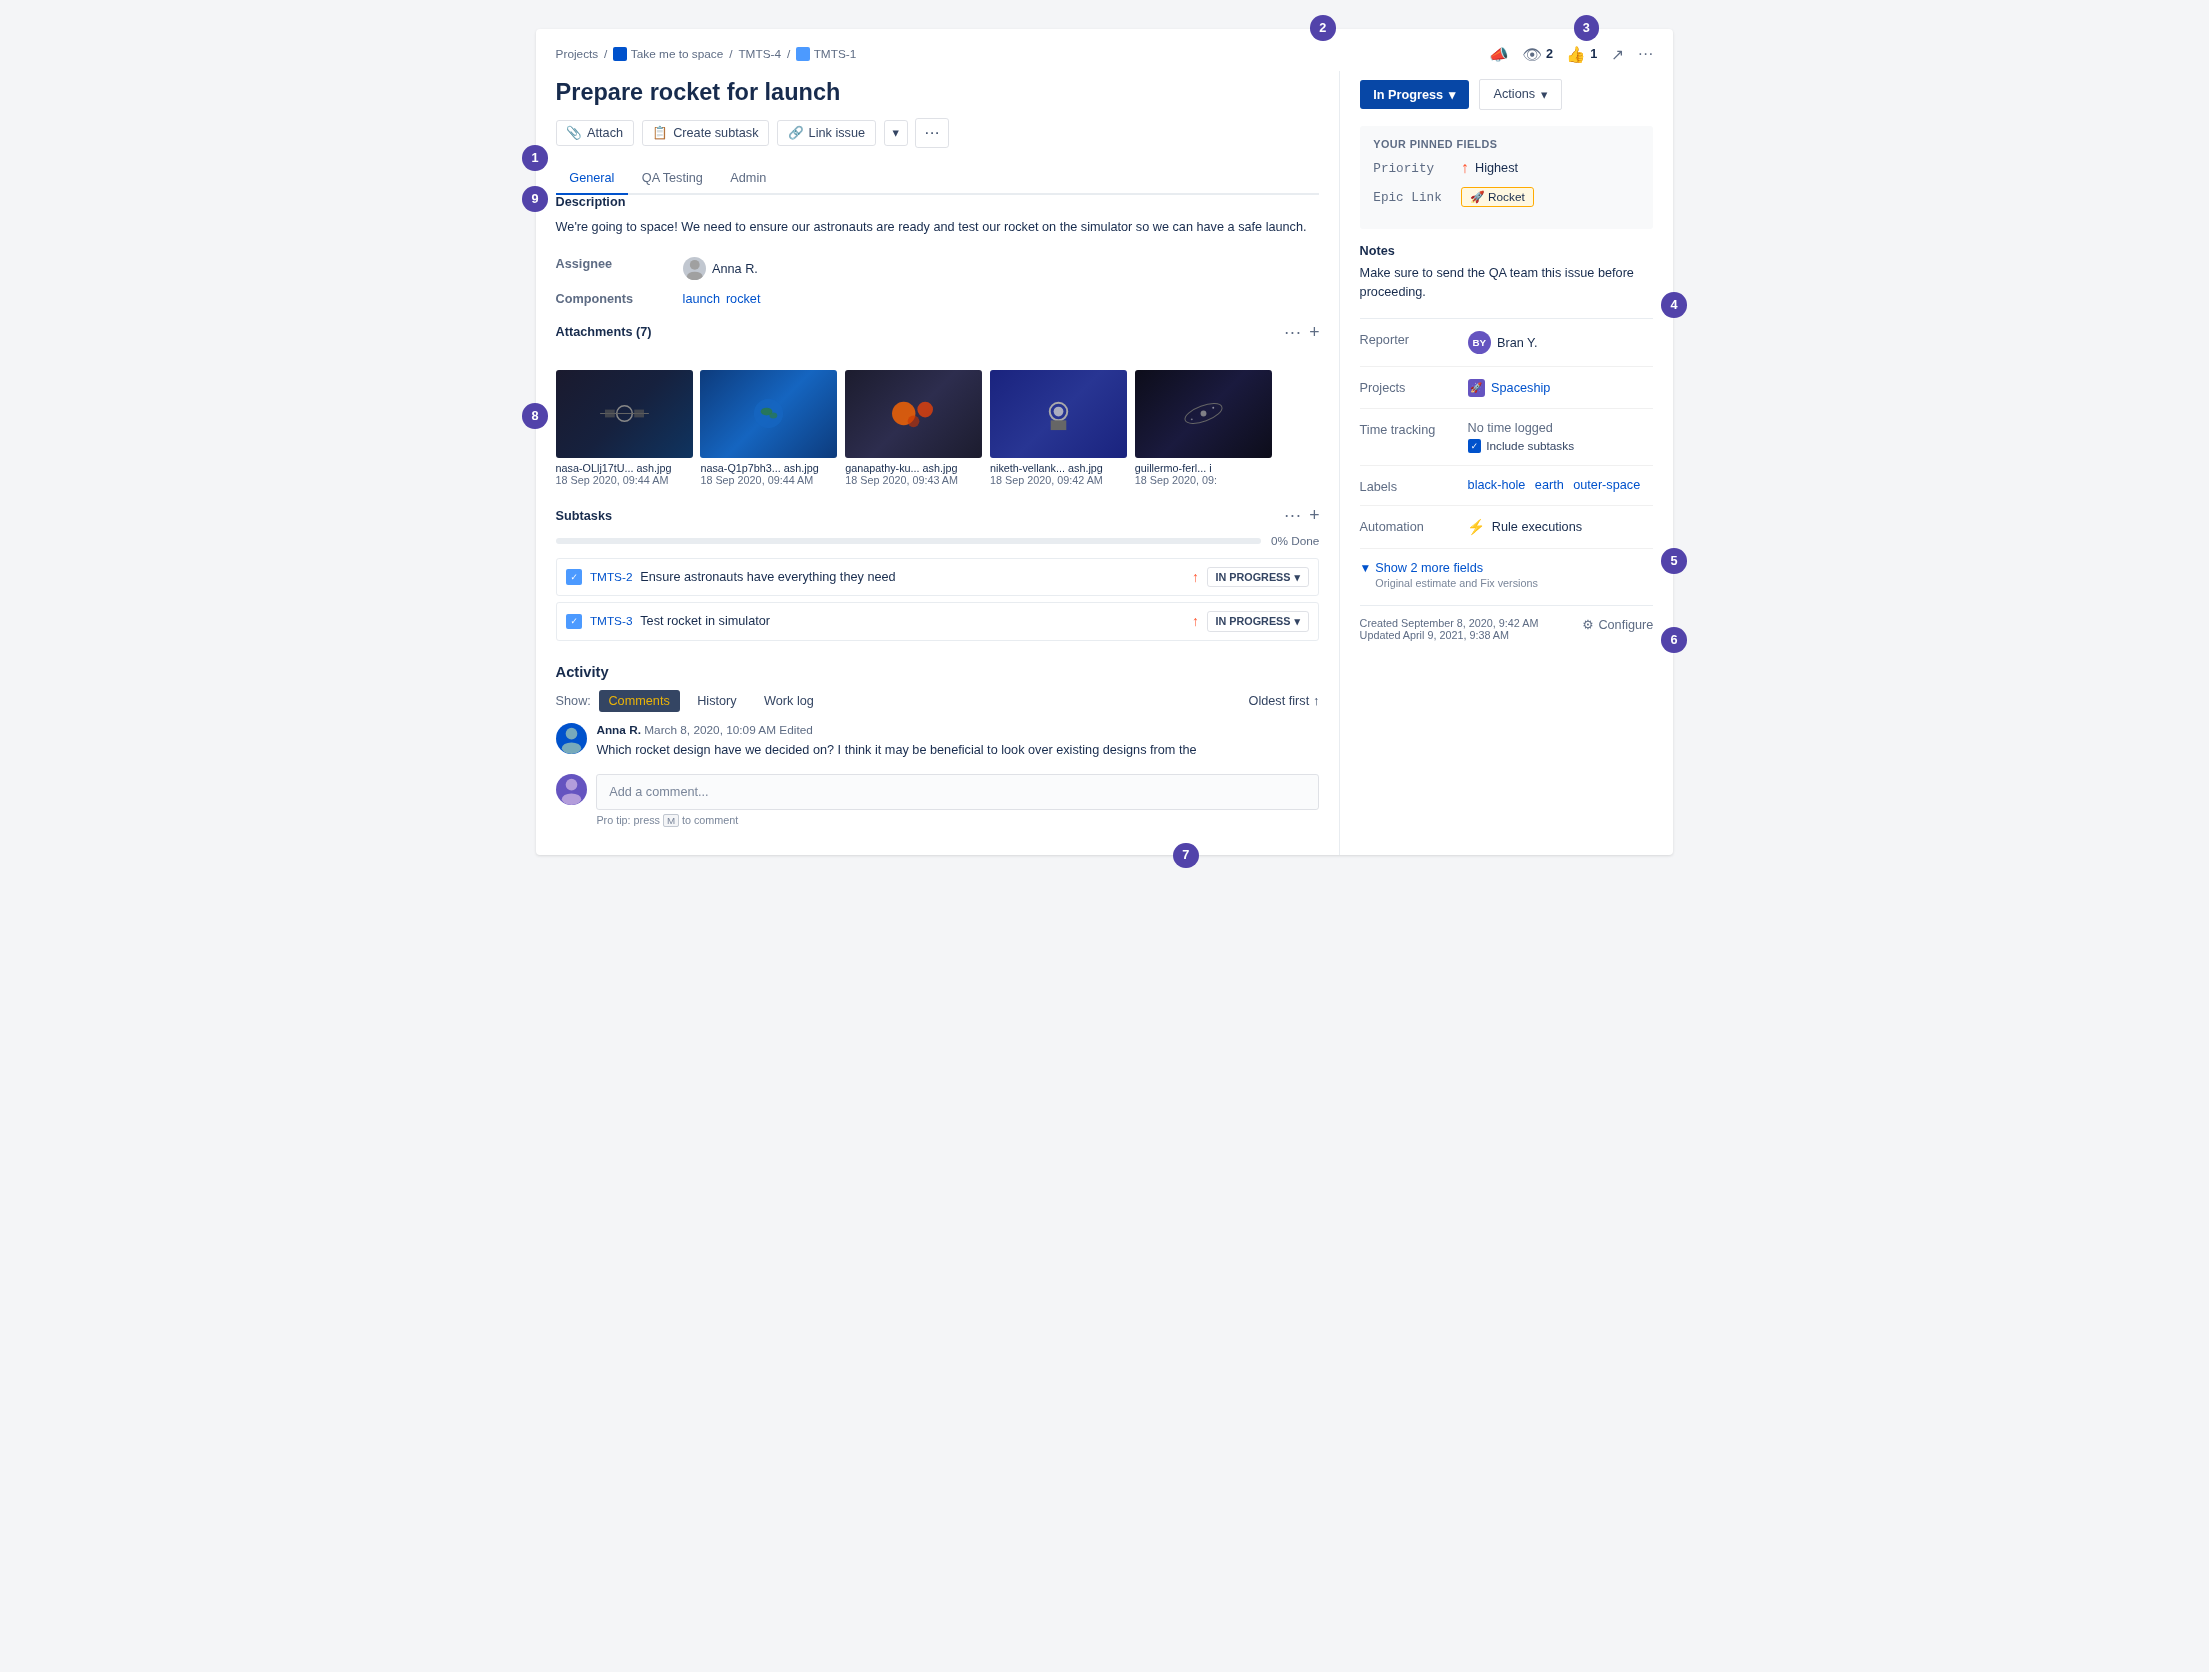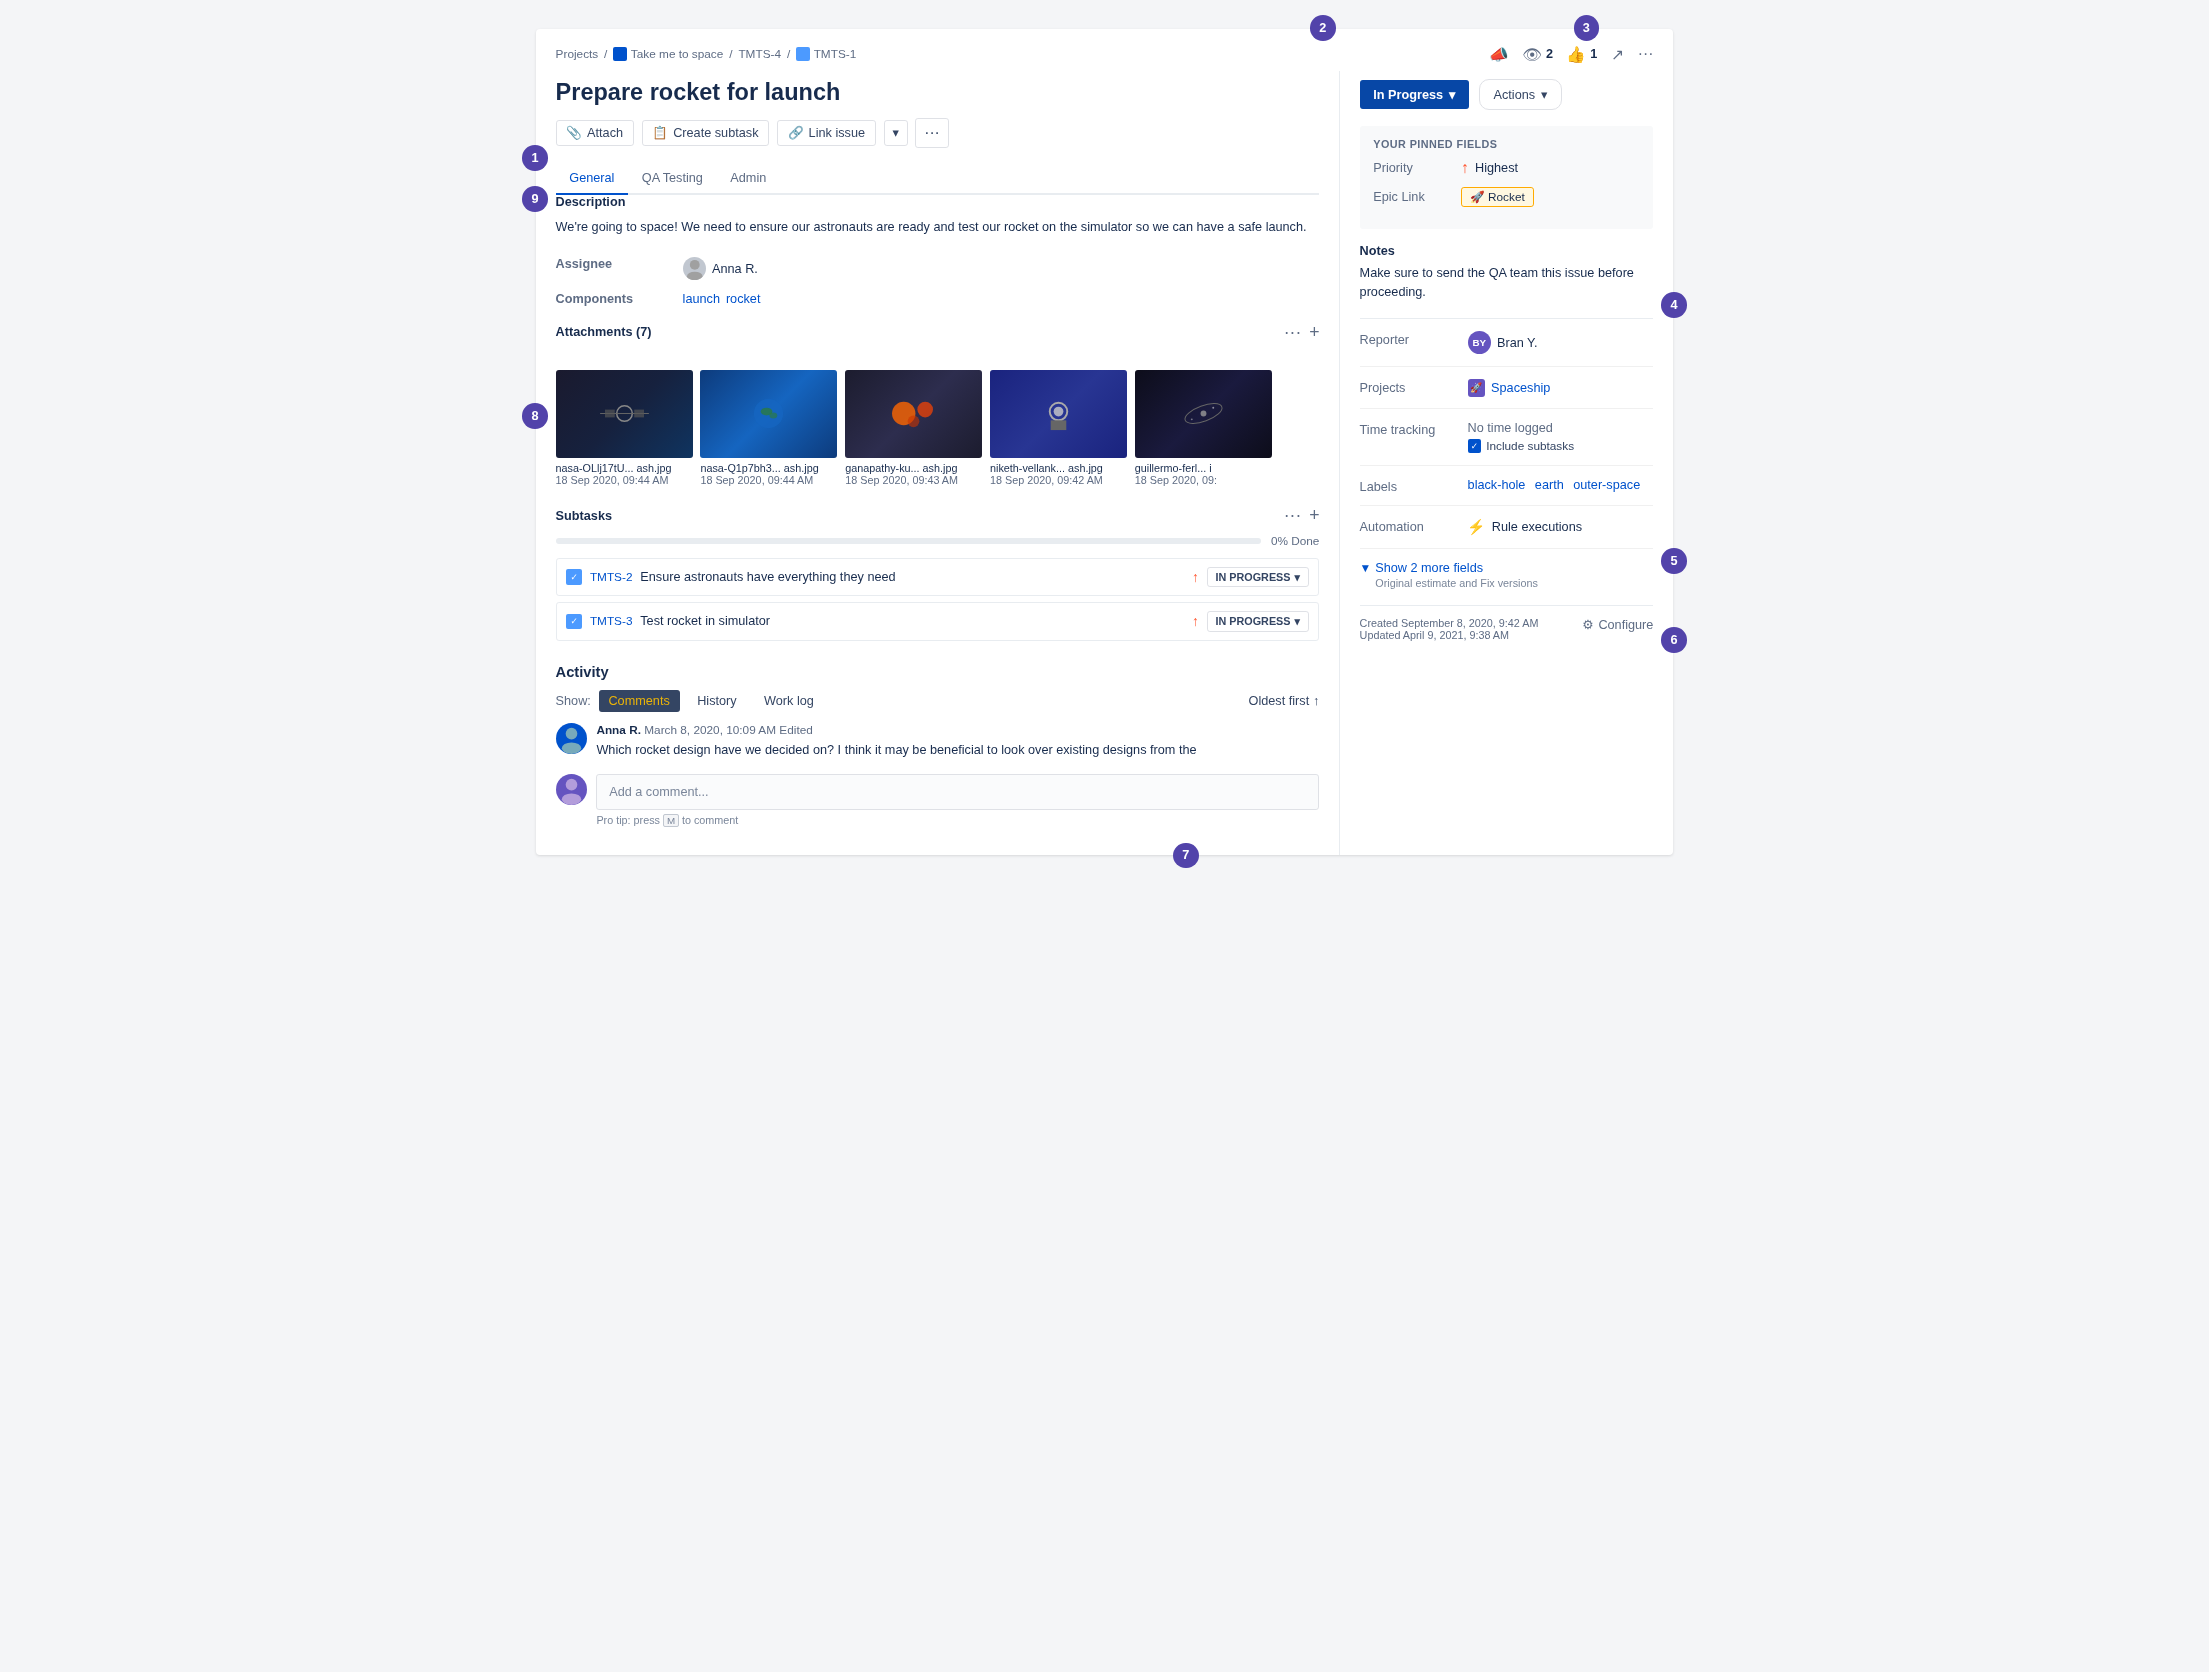--- a/index.html
+++ b/index.html
@@ -408,26 +408,25 @@
       font-weight: 600;
       cursor: pointer;
       display: flex;
       align-items: center;
       gap: 5.9px;
     }
     .actions-btn {
       background: #fff;
       color: #344563;
       border: 1px solid #dfe1e6;
-      border-radius: 10px;
+      border-radius: 2px;
       padding: 6.9px 13.7px;
       font-size: 12.7px;
       cursor: pointer;
       display: flex;
-      align-items: center;
       gap: 5.9px;
     }
 
     
     .pinned-section {
       background: #f8f9fa;
       border-radius: 2.9px;
       padding: 11.8px 13.7px;
       margin-bottom: 15.7px;
     }
@@ -442,20 +441,21 @@
     .pinned-row {
       display: flex;
       align-items: center;
       margin-bottom: 9.8px;
     }
     .pinned-field-label {
       font-size: 12.7px;
       color: #5e6c84;
       min-width: 88px;
       font-weight: 500;
+      font-family: Liberation Mono, monospace;
     }
     .pinned-field-value {
       display: flex;
       align-items: center;
       gap: 5.9px;
       font-size: 12.7px;
       color: #172b4d;
     }
     .epic-badge {
       background: #fff8e1;

